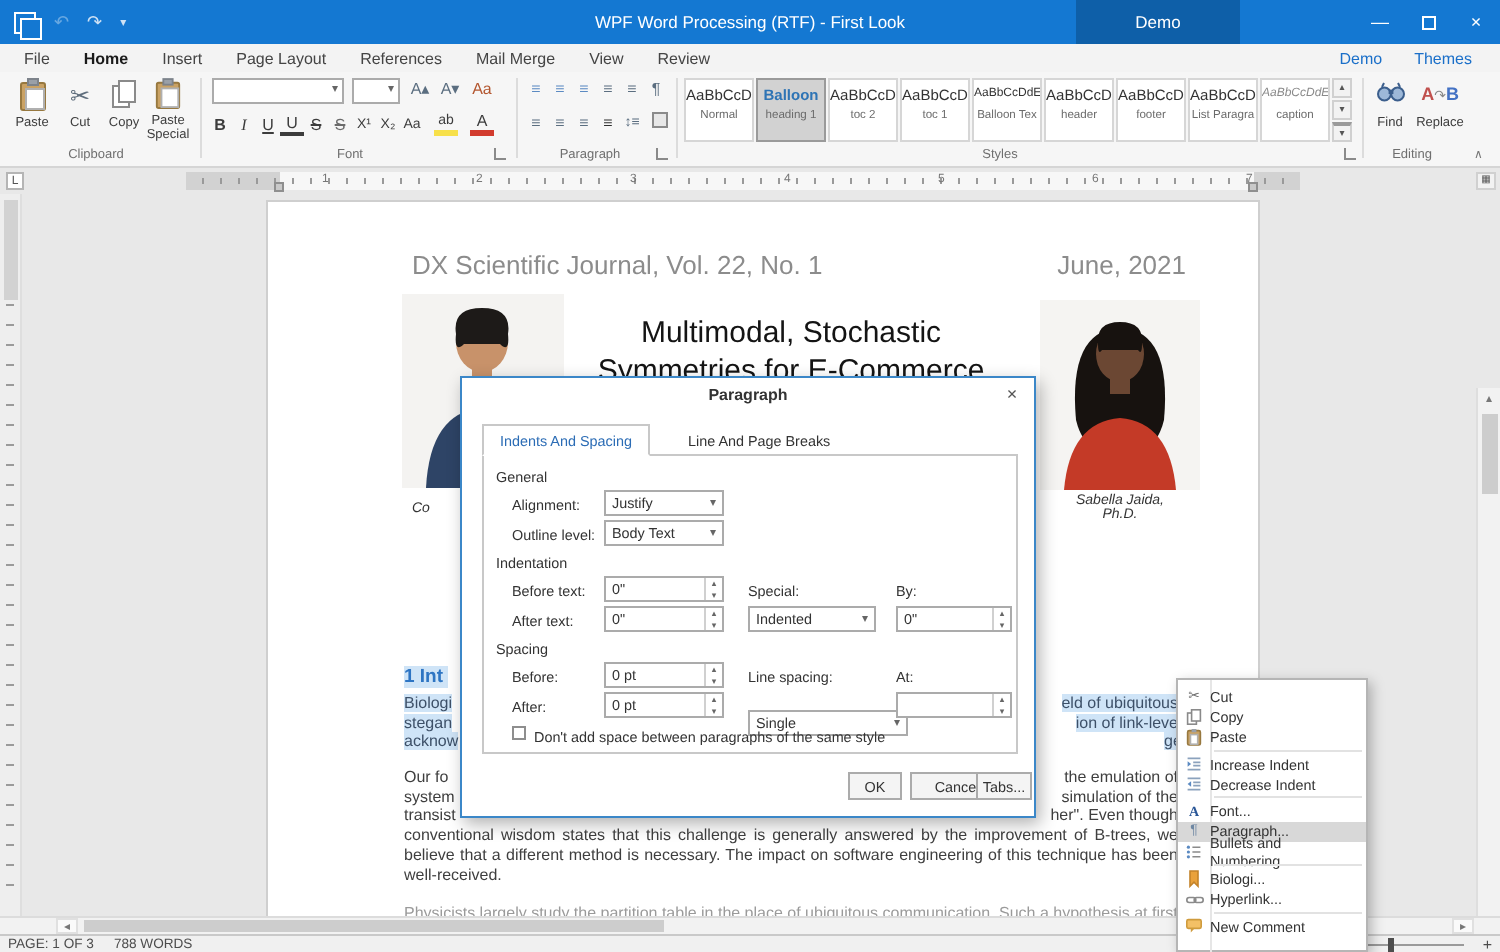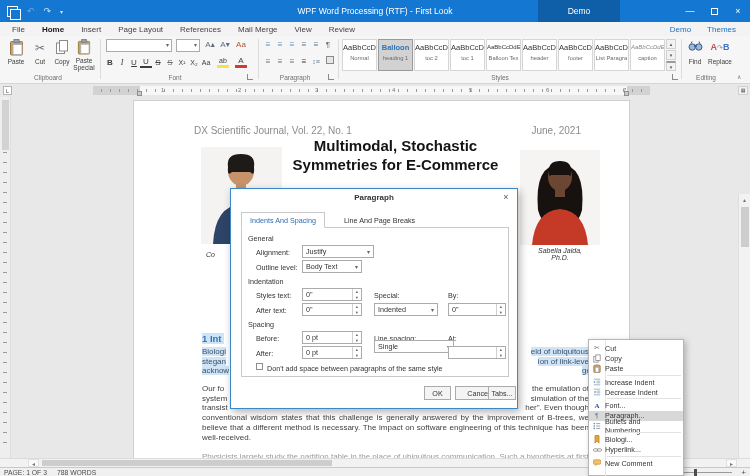--- a/index.html
+++ b/index.html
@@ -45,23 +45,23 @@
   .hruler .num{position:absolute;top:0;font-size:6px;color:#777;line-height:9px}
   .ticks{position:absolute;left:0;top:3px;width:557px;height:3px;background:repeating-linear-gradient(90deg,transparent 0 8px,#9a9a9a 8px 9px)}
   .marker{position:absolute;width:5px;height:5px;background:#c9c9c9;border:1px solid #8f8f8f}
   .tabsel{position:absolute;left:3px;top:2px;width:9px;height:9px;background:#fff;border:1px solid #b5b5b5;font-size:6px;line-height:8px;text-align:center;color:#555}
   
   .docarea{position:absolute;left:0;top:97px;width:750px;height:361px;background:#e8e8e8;overflow:hidden}
   .vruler{position:absolute;left:0;top:0;width:11px;height:361px;background:#eeeeee;border-right:1px solid #dedede}
   .vruler .dark{position:absolute;left:2px;top:3px;width:7px;height:50px;background:#d2d2d2}
   .vruler .vticks{position:absolute;left:3px;top:55px;width:4px;height:300px;background:repeating-linear-gradient(#9a9a9a 0 1px,transparent 1px 10px)}
   .page{position:absolute;left:133px;top:3px;width:497px;height:380px;background:#fff;border:1px solid #cfcfcf}
-  .jline{position:absolute;left:60px;top:24px;width:387px;color:#8c8c8c;font-size:10px}
+  .jline{position:absolute;left:72px;top:24px;width:387px;color:#8c8c8c;font-size:13px}
   .jline .r{position:absolute;right:0;top:0}
-  .doc-title{position:absolute;left:55px;top:35px;width:413px;text-align:center;font-size:15px;font-weight:bold;color:#141414;line-height:19px}
+  .doc-title{position:absolute;left:55px;top:56px;width:413px;text-align:center;font-size:15px;font-weight:normal;color:#141414;line-height:19px}
   .photo{position:absolute}
   .cap{position:absolute;font-style:italic;font-size:7px;color:#333}
   .h1{position:absolute;left:68px;top:232px;font-size:9.5px;font-weight:bold;color:#2e75c3;background:#cfe4f7;padding-right:2px}
   .dline{position:absolute;left:68px;width:387px;height:10px;font-size:8px;color:#3f3f3f}
   .dline .lf{position:absolute;left:0;white-space:nowrap}
   .dline .rf{position:absolute;right:0;white-space:nowrap}
   .dline .mf{position:absolute;white-space:nowrap}
   .sel span{background:#cfe4f7;color:#3d5068}
   .jfull{position:absolute;left:68px;width:387px;font-size:8px;color:#3f3f3f;text-align:justify;text-align-last:justify;white-space:nowrap;height:10px;overflow:hidden}
   .lastline{position:absolute;left:68px;font-size:8px;color:#3f3f3f}
@@ -396,42 +396,42 @@
   </div>
 
   <div class="dialog">
     <div class="dlg-title">Paragraph</div>
     <div class="dlg-close">×</div>
     <div class="dtab on" style="left:10px">Indents And Spacing</div>
     <div class="dtab" style="left:104px">Line And Page Breaks</div>
     <div class="dpanel">
       <div class="dsec" style="left:6px;top:6px">General</div>
       <div class="dlabel" style="left:14px;top:20px">Alignment:</div>
-      <div class="fld cb" style="left:60px;top:17px;width:72px"><span>Justify</span></div>
+      <div class="fld cb" style="left:60px;top:17px;width:60px"><span>Justify</span></div>
       <div class="dlabel" style="left:14px;top:35px">Outline level:</div>
       <div class="fld cb" style="left:60px;top:32px;width:60px"><span>Body Text</span></div>
 
       <div class="dsec" style="left:6px;top:49px">Indentation</div>
-      <div class="dlabel" style="left:14px;top:63px">Styles text:</div>
+      <div class="dlabel" style="left:14px;top:63px">Before text:</div>
       <div class="fld sp" style="left:60px;top:60px;width:60px"><span>0"</span><span class="ud">▴<br>▾</span></div>
       <div class="dlabel" style="left:132px;top:63px">Special:</div>
       <div class="dlabel" style="left:206px;top:63px">By:</div>
       <div class="dlabel" style="left:14px;top:78px">After text:</div>
       <div class="fld sp" style="left:60px;top:75px;width:60px"><span>0"</span><span class="ud">▴<br>▾</span></div>
       <div class="fld cb" style="left:132px;top:75px;width:64px"><span>Indented</span></div>
       <div class="fld sp" style="left:206px;top:75px;width:58px"><span>0"</span><span class="ud">▴<br>▾</span></div>
 
       <div class="dsec" style="left:6px;top:92px">Spacing</div>
       <div class="dlabel" style="left:14px;top:106px">Before:</div>
       <div class="fld sp" style="left:60px;top:103px;width:60px"><span>0 pt</span><span class="ud">▴<br>▾</span></div>
       <div class="dlabel" style="left:132px;top:106px">Line spacing:</div>
       <div class="dlabel" style="left:206px;top:106px">At:</div>
       <div class="dlabel" style="left:14px;top:121px">After:</div>
       <div class="fld sp" style="left:60px;top:118px;width:60px"><span>0 pt</span><span class="ud">▴<br>▾</span></div>
-      <div class="fld cb" style="left:132px;top:112px;width:80px"><span>Single</span></div>
+      <div class="fld cb" style="left:132px;top:127px;width:80px"><span>Single</span></div>
       <div class="fld sp" style="left:206px;top:118px;width:58px"><span></span><span class="ud">▴<br>▾</span></div>
 
       <span class="chk" style="left:14px;top:135px"></span>
       <div class="dlabel" style="left:25px;top:136px">Don't add space between paragraphs of the same style</div>
     </div>
     <div class="dbtn" style="left:193px;width:27px">OK</div>
     <div class="dbtn" style="left:224px;width:47px">Cancel</div>
     <div class="dbtn" style="left:257px;width:28px">Tabs...</div>
   </div>
 

